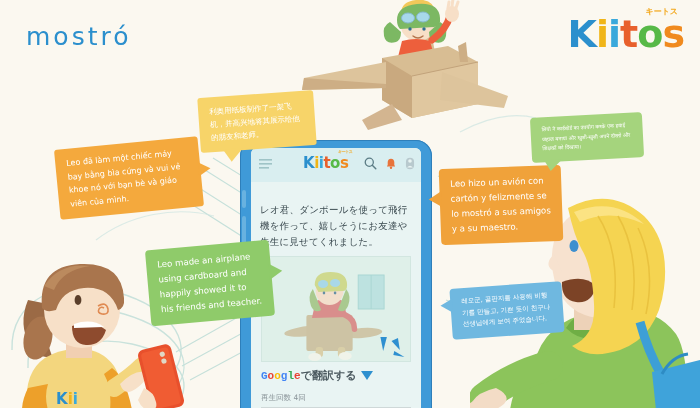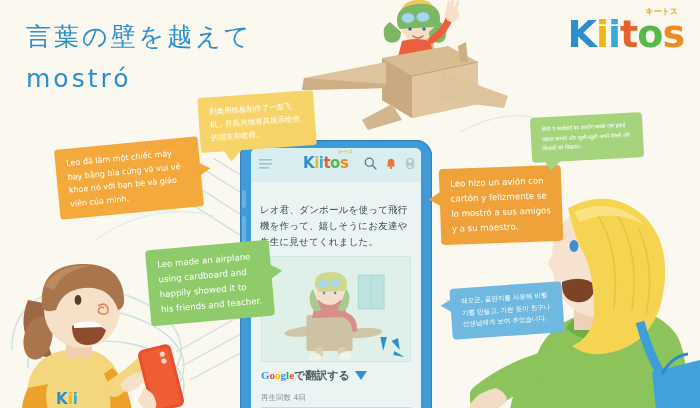--- a/index.html
+++ b/index.html
@@ -63,21 +63,21 @@
     padding:8px 9px 4px 9px;color:#3b4a50;font-size:9.5px;line-height:16px;
     font-family:Liberation Serif, serif;letter-spacing:0.2px;margin-top:12px;
   }
   .post-img{
     margin:2px 10px 0 10px;height:104px;background:#dcefe8;position:relative;overflow:hidden;
     border:1px solid #d2e6e0;
   }
   .translate-row{
     margin:6px 10px 0 10px;display:flex;align-items:center;gap:5px;
   }
-  .translate-row .tl{font-size:11px;color:#4c5a60;font-family:Liberation Serif, serif;font-weight:bold;}
+  .translate-row .tl{font-size:11px;color:#4c5a60;font-family:Liberation Mono, monospace;font-weight:bold;}
   .translate-row .tl .g-b{color:#4285f4;}.translate-row .tl .g-r{color:#ea4335;}
   .translate-row .tl .g-y{color:#fbbc05;}.translate-row .tl .g-b2{color:#4285f4;}
   .translate-row .tl .g-g{color:#34a853;}.translate-row .tl .g-r2{color:#ea4335;}
   .caret{width:0;height:0;border-left:6px solid transparent;border-right:6px solid transparent;
     border-top:9px solid #2e90cf;}
   .plays{margin:10px 10px 0 10px;font-size:7.5px;color:#8a9499;font-family:"DejaVu Sans",sans-serif;}
   .divider{margin:4px 10px 0 10px;height:1px;background:#cfd8d8;}
   .actions{margin:4px 10px 0 10px;display:flex;align-items:center;gap:38px;}
 
   
@@ -152,21 +152,20 @@
       <path d="M44 392 C 46 352, 86 334, 132 344 C 176 354, 192 378, 180 400"></path>
       <path d="M250 296 C 260 260, 300 244, 336 252"></path>
     </g>
     <g fill="none" stroke="#cfe6e1" stroke-width="1.2" opacity="0.75">
       <path d="M96 240 C 130 214, 176 206, 214 216"></path>
       <path d="M460 132 C 486 118, 512 112, 536 118"></path>
     </g>
   </svg>
 
   <div class="headline">
-    <div>言葉の壁を越えて</div>
     <div>mostró</div>
   </div>
 
   <div class="logo">
     <span class="kana">キートス</span>
     <div class="word">
       <span class="c1">K</span><span class="c2">i</span><span class="c3">i</span><span class="c4">t</span><span class="c5">o</span><span class="c6">s</span>
     </div>
   </div>
 

